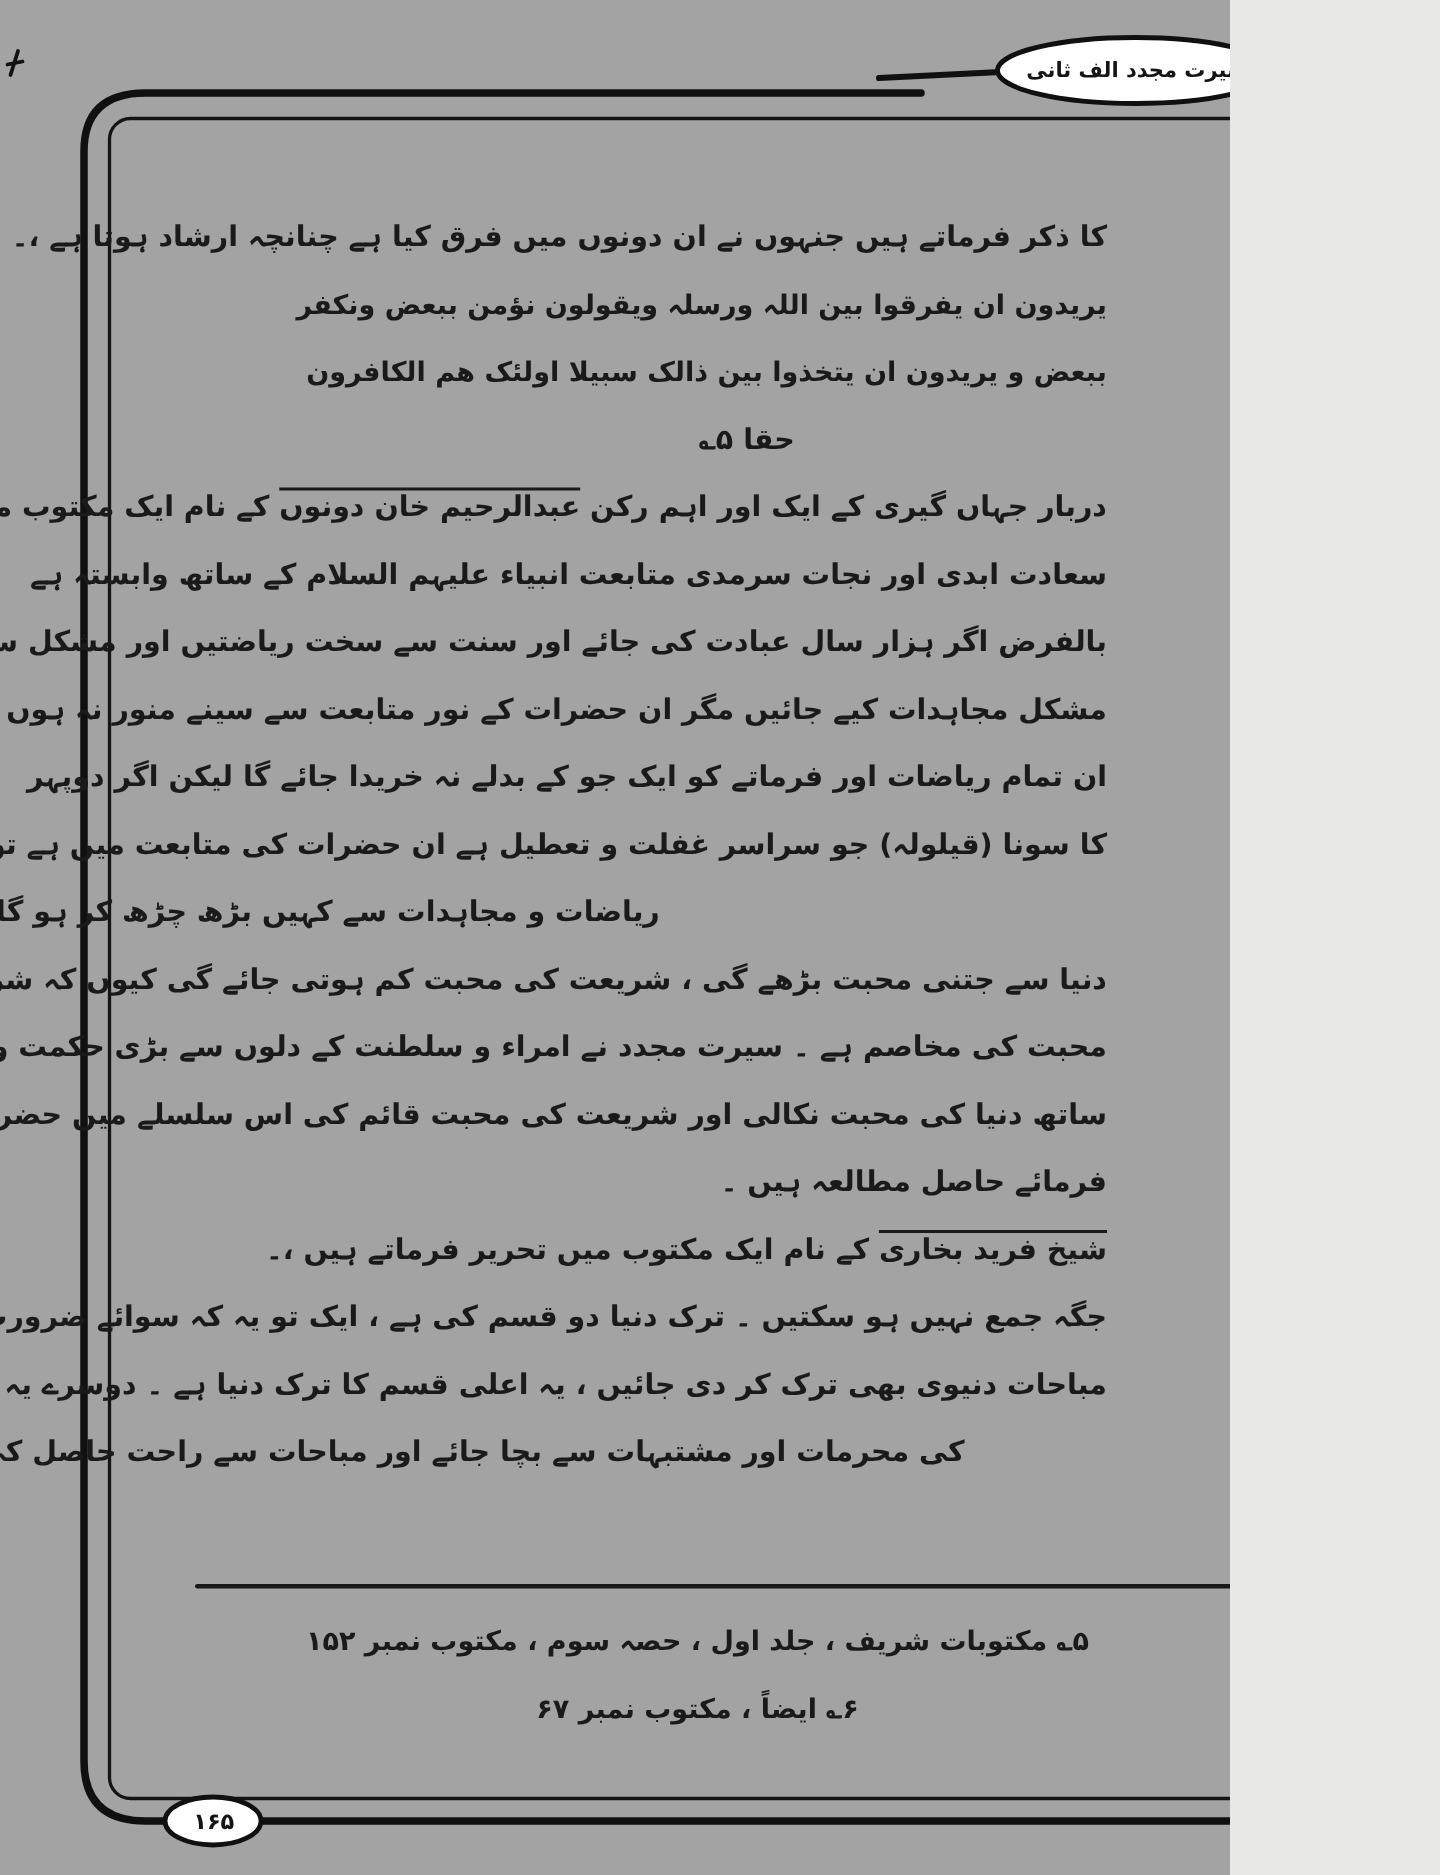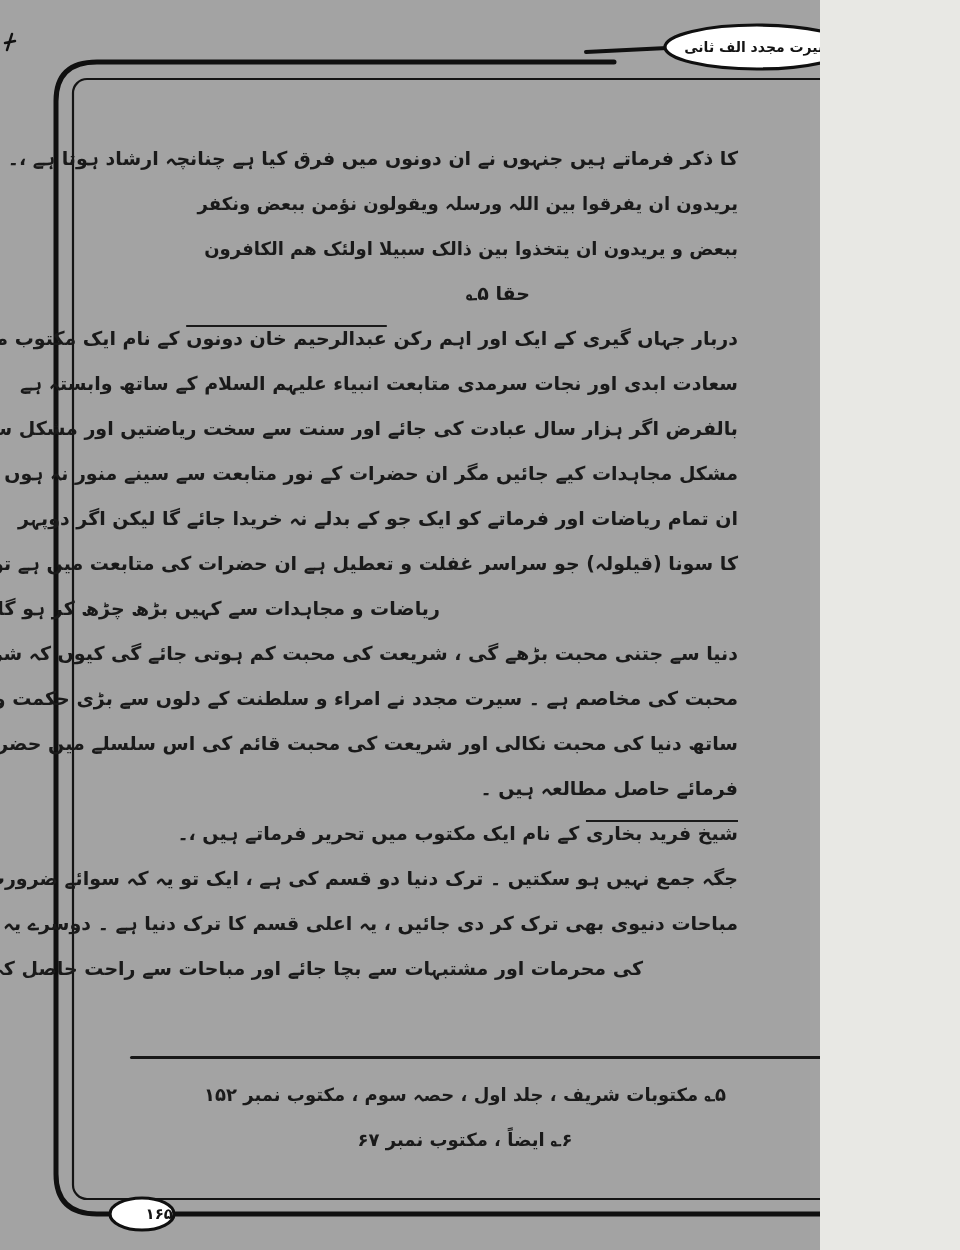--- a/index.html
+++ b/index.html
@@ -11,21 +11,21 @@
   }
   svg.frame { position:absolute; left:0; top:0; }
 
   .cartouche-text {
     position:absolute; left:672px; top:29px; width:172px; height:36px;
     line-height:36px; text-align:center; direction:rtl;
     font-size:14px; font-weight:bold; color:#141414; white-space:nowrap;
   }
   .pagenum-text {
     position:absolute; left:112px; top:1201px; width:61px; height:27px;
-    line-height:27px; direction:rtl;
+    line-height:27px; text-align:center; direction:rtl;
     font-size:15px; font-weight:bold; color:#141414;
   }
 
   .text-block {
     position:absolute; top:136px; right:82px; width:770px;
     direction:rtl; text-align:right;
   }
   .tl {
     line-height:45px; font-size:19px; font-weight:bold;
     white-space:nowrap; color:#1a1a1a;

